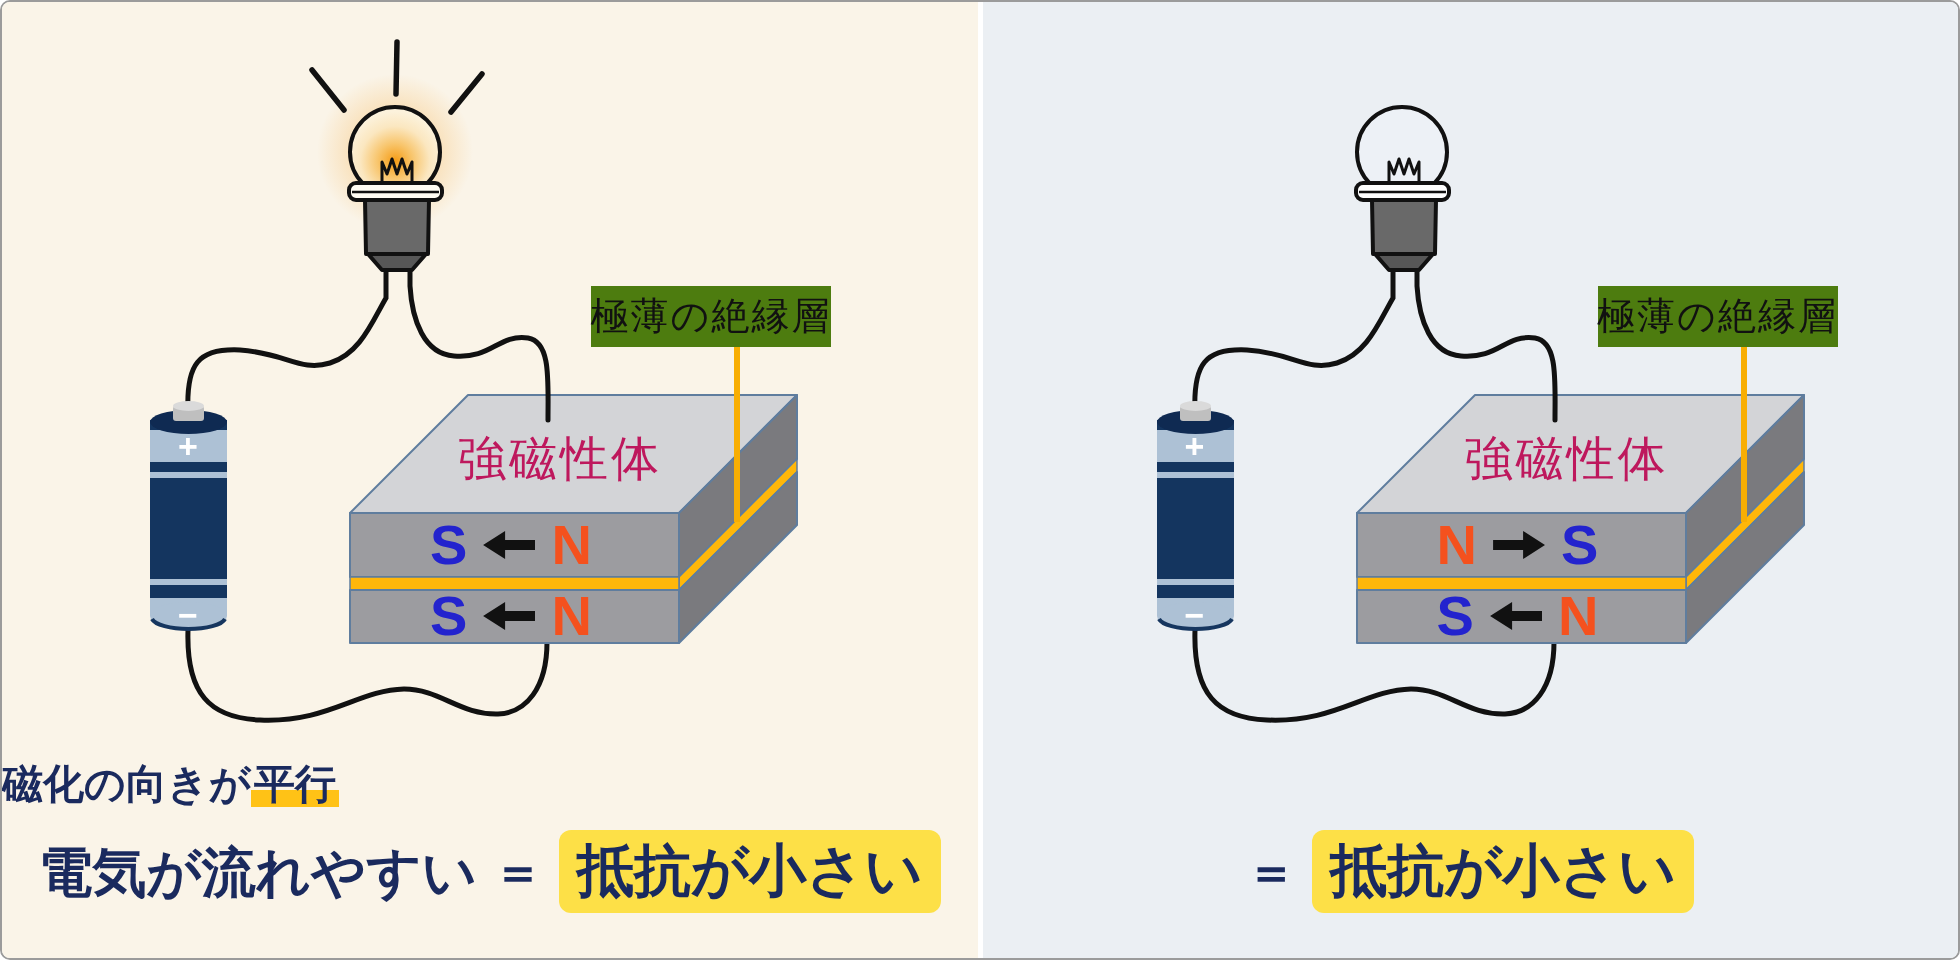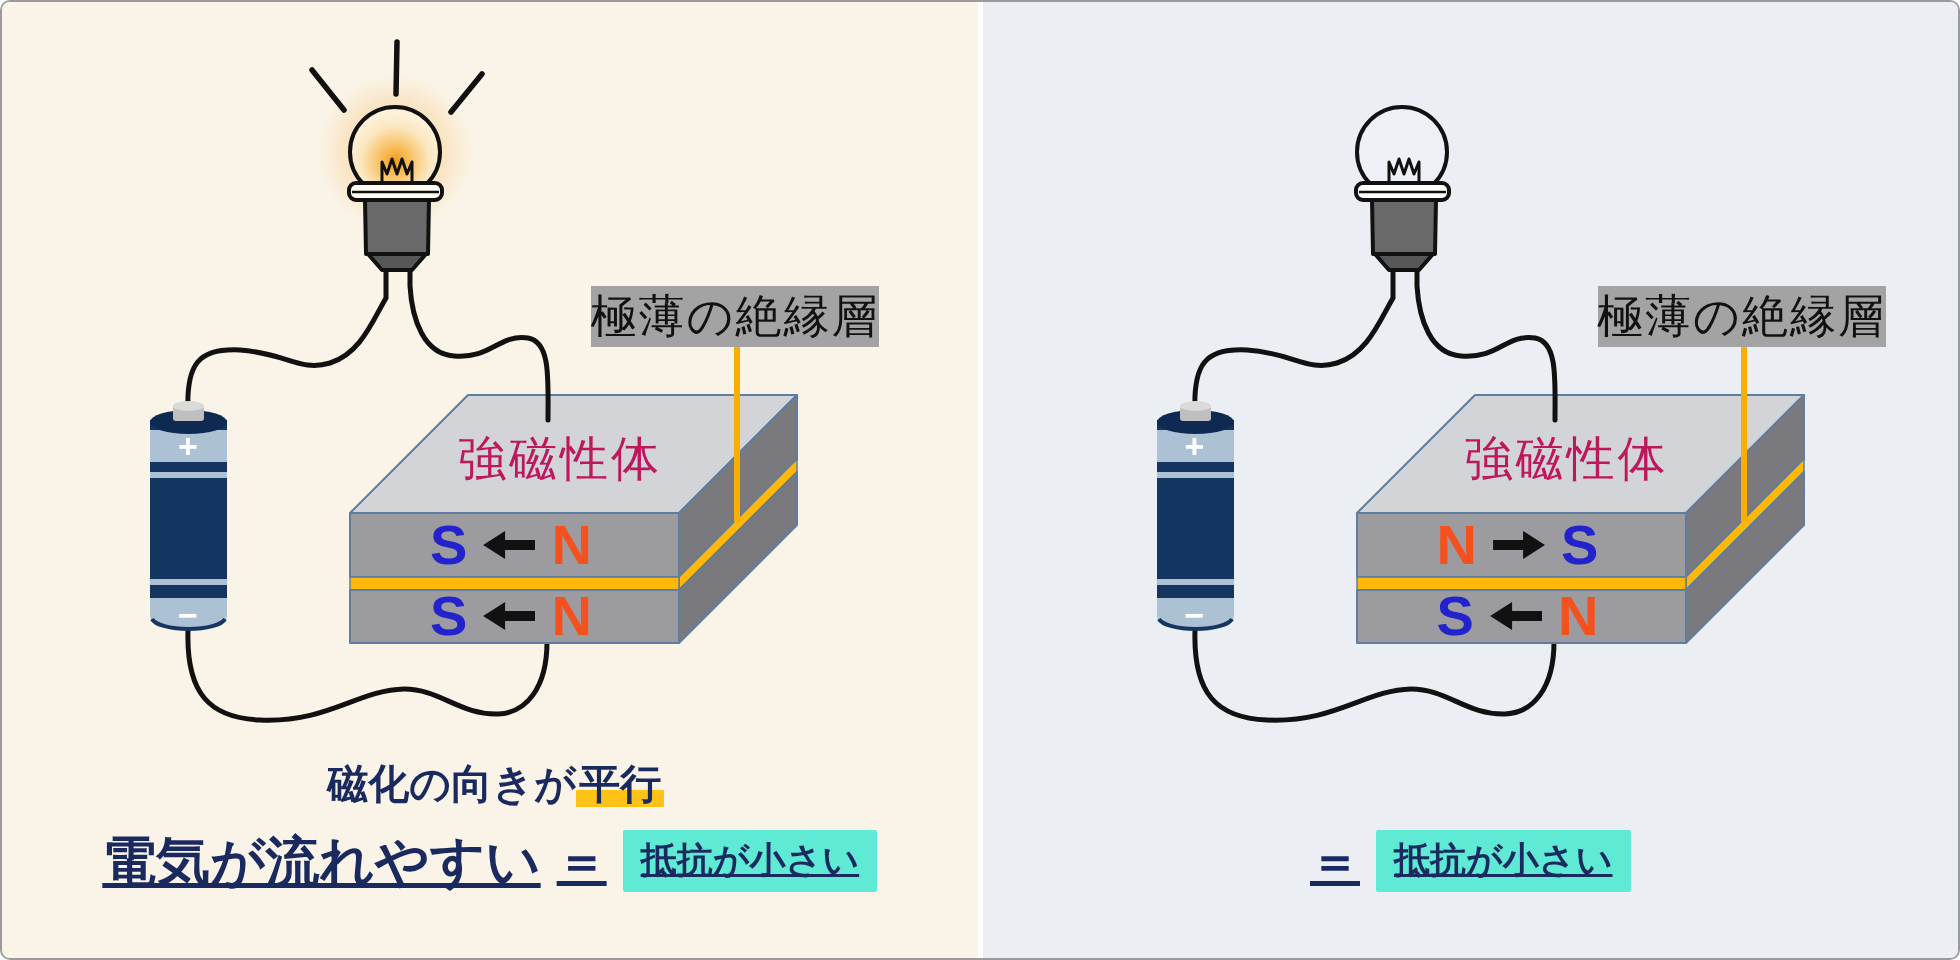--- a/index.html
+++ b/index.html
@@ -31,43 +31,43 @@
   }
   .sn-row{
     display:flex;align-items:center;gap:16px;line-height:1;white-space:nowrap;
   }
   .pole{font-size:56px;font-weight:800;line-height:1;}
   .pole.blue{color:#2323ce;}
   .pole.red{color:#f4511e;}
   .arrow-svg{display:block;}
 
   .callout-box{
-    width:288px;height:61px;background:#a3a3a3;color:#111111;
+    width:240px;height:61px;background:#4d7c0f;color:#111111;
     display:flex;align-items:center;justify-content:center;
-    font-size:46px;letter-spacing:2px;white-space:nowrap;
+    font-size:38px;letter-spacing:2px;white-space:nowrap;
   }
 
   .subtitle{
-    position:absolute;left:12px;right:0;top:758px;text-align:center;
+    position:absolute;left:0;right:0;top:758px;text-align:left;
     font-size:41px;font-weight:800;color:#1a2a5e;line-height:1.2;white-space:nowrap;
   }
   .subtitle .gold{
     background:linear-gradient(to top,#ffc216 37%, rgba(0,0,0,0) 37%);
     padding:0 3px;
   }
   .result{
     position:absolute;left:0;right:0;top:828px;
     display:flex;justify-content:center;align-items:center;gap:16px;
-    color:#1a2a5e;font-weight:800;white-space:nowrap;text-decoration:underline;
+    color:#1a2a5e;font-weight:800;white-space:nowrap;
   }
   .result-text{font-size:54px;line-height:1;}
   .equals{font-size:50px;line-height:1;}
   .result-box{
-    font-size:36px;line-height:1;background:#5eead4;
-    padding:12px 18px 14px 18px;border-radius:2px;
+    font-size:57px;line-height:1;background:#fde047;
+    padding:12px 18px 14px 18px;border-radius:12px;
   }
 </style>
 </head>
 <body>
 
 <div class="canvas">
 
   <section class="panel left">
     <div class="scene">
       <div class="scene-content">

